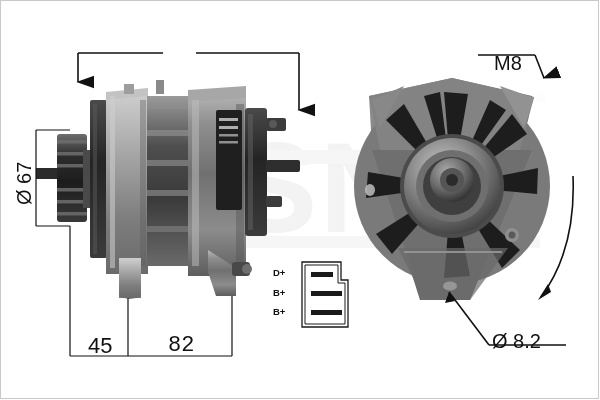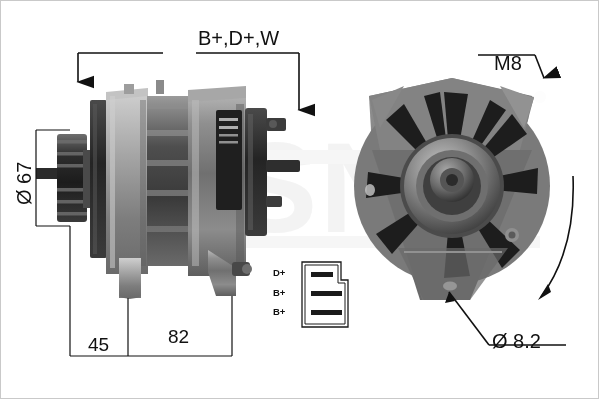--- a/index.html
+++ b/index.html
@@ -31,21 +31,21 @@
     height: 400px;
   }
   .lbl {
     position: absolute;
     font-family: "Liberation Sans", sans-serif;
     color: #111111;
     white-space: nowrap;
     line-height: 1;
   }
   .lbl-big { font-size: 20px; }
-  .lbl-dim { font-size: 19px; }
+  .lbl-dim { font-size: 22px; }
   .lbl-term { font-size: 9.5px; font-weight: bold; }
   .lbl-rot {
     transform: rotate(-90deg);
     transform-origin: left top;
   }
 </style>
 </head>
 <body>
 
 <div id="page">
@@ -264,31 +264,30 @@
     <g>
       <path d="M302 262 L341 262 L341 280 L348 280 L348 327 L302 327 Z" fill="#ffffff" stroke="#1a1a1a" stroke-width="1.3"></path>
       <path d="M305 265 L338 265 L338 283 L345 283 L345 324 L305 324 Z" fill="#ffffff" stroke="#1a1a1a" stroke-width="1"></path>
       <rect x="311" y="272" width="22" height="5" fill="#1a1a1a"></rect>
       <rect x="311" y="291" width="31" height="5" fill="#1a1a1a"></rect>
       <rect x="311" y="310" width="31" height="5" fill="#1a1a1a"></rect>
     </g>
   </svg>
 
 
-  <div class="lbl lbl-big" style="left:198px; top:28px;">B+,D+,W</div>
 
   <div class="lbl lbl-big" style="left:494px; top:29px;margin-top:24px;">M8</div>
 
   <div class="lbl lbl-big lbl-rot" style="left:14px; top:205px;">Ø 67</div>
 
   <div class="lbl lbl-big" style="left:492px; top:331px;text-align:right;">Ø 8.2</div>
 
   <div class="lbl lbl-dim" style="left:88px; top:335px;">45</div>
 
-  <div class="lbl lbl-dim" style="left:168px; top:327px;">82</div>
+  <div class="lbl lbl-dim" style="left:168px; top:335px;font-family:Liberation Mono, monospace;">82</div>
 
   <div class="lbl lbl-term" style="left:273px; top:268px;">D+</div>
 
   <div class="lbl lbl-term" style="left:273px; top:288px;">B+</div>
 
   <div class="lbl lbl-term" style="left:273px; top:307px;">B+</div>
 
 </div>
 
 </body></html>

